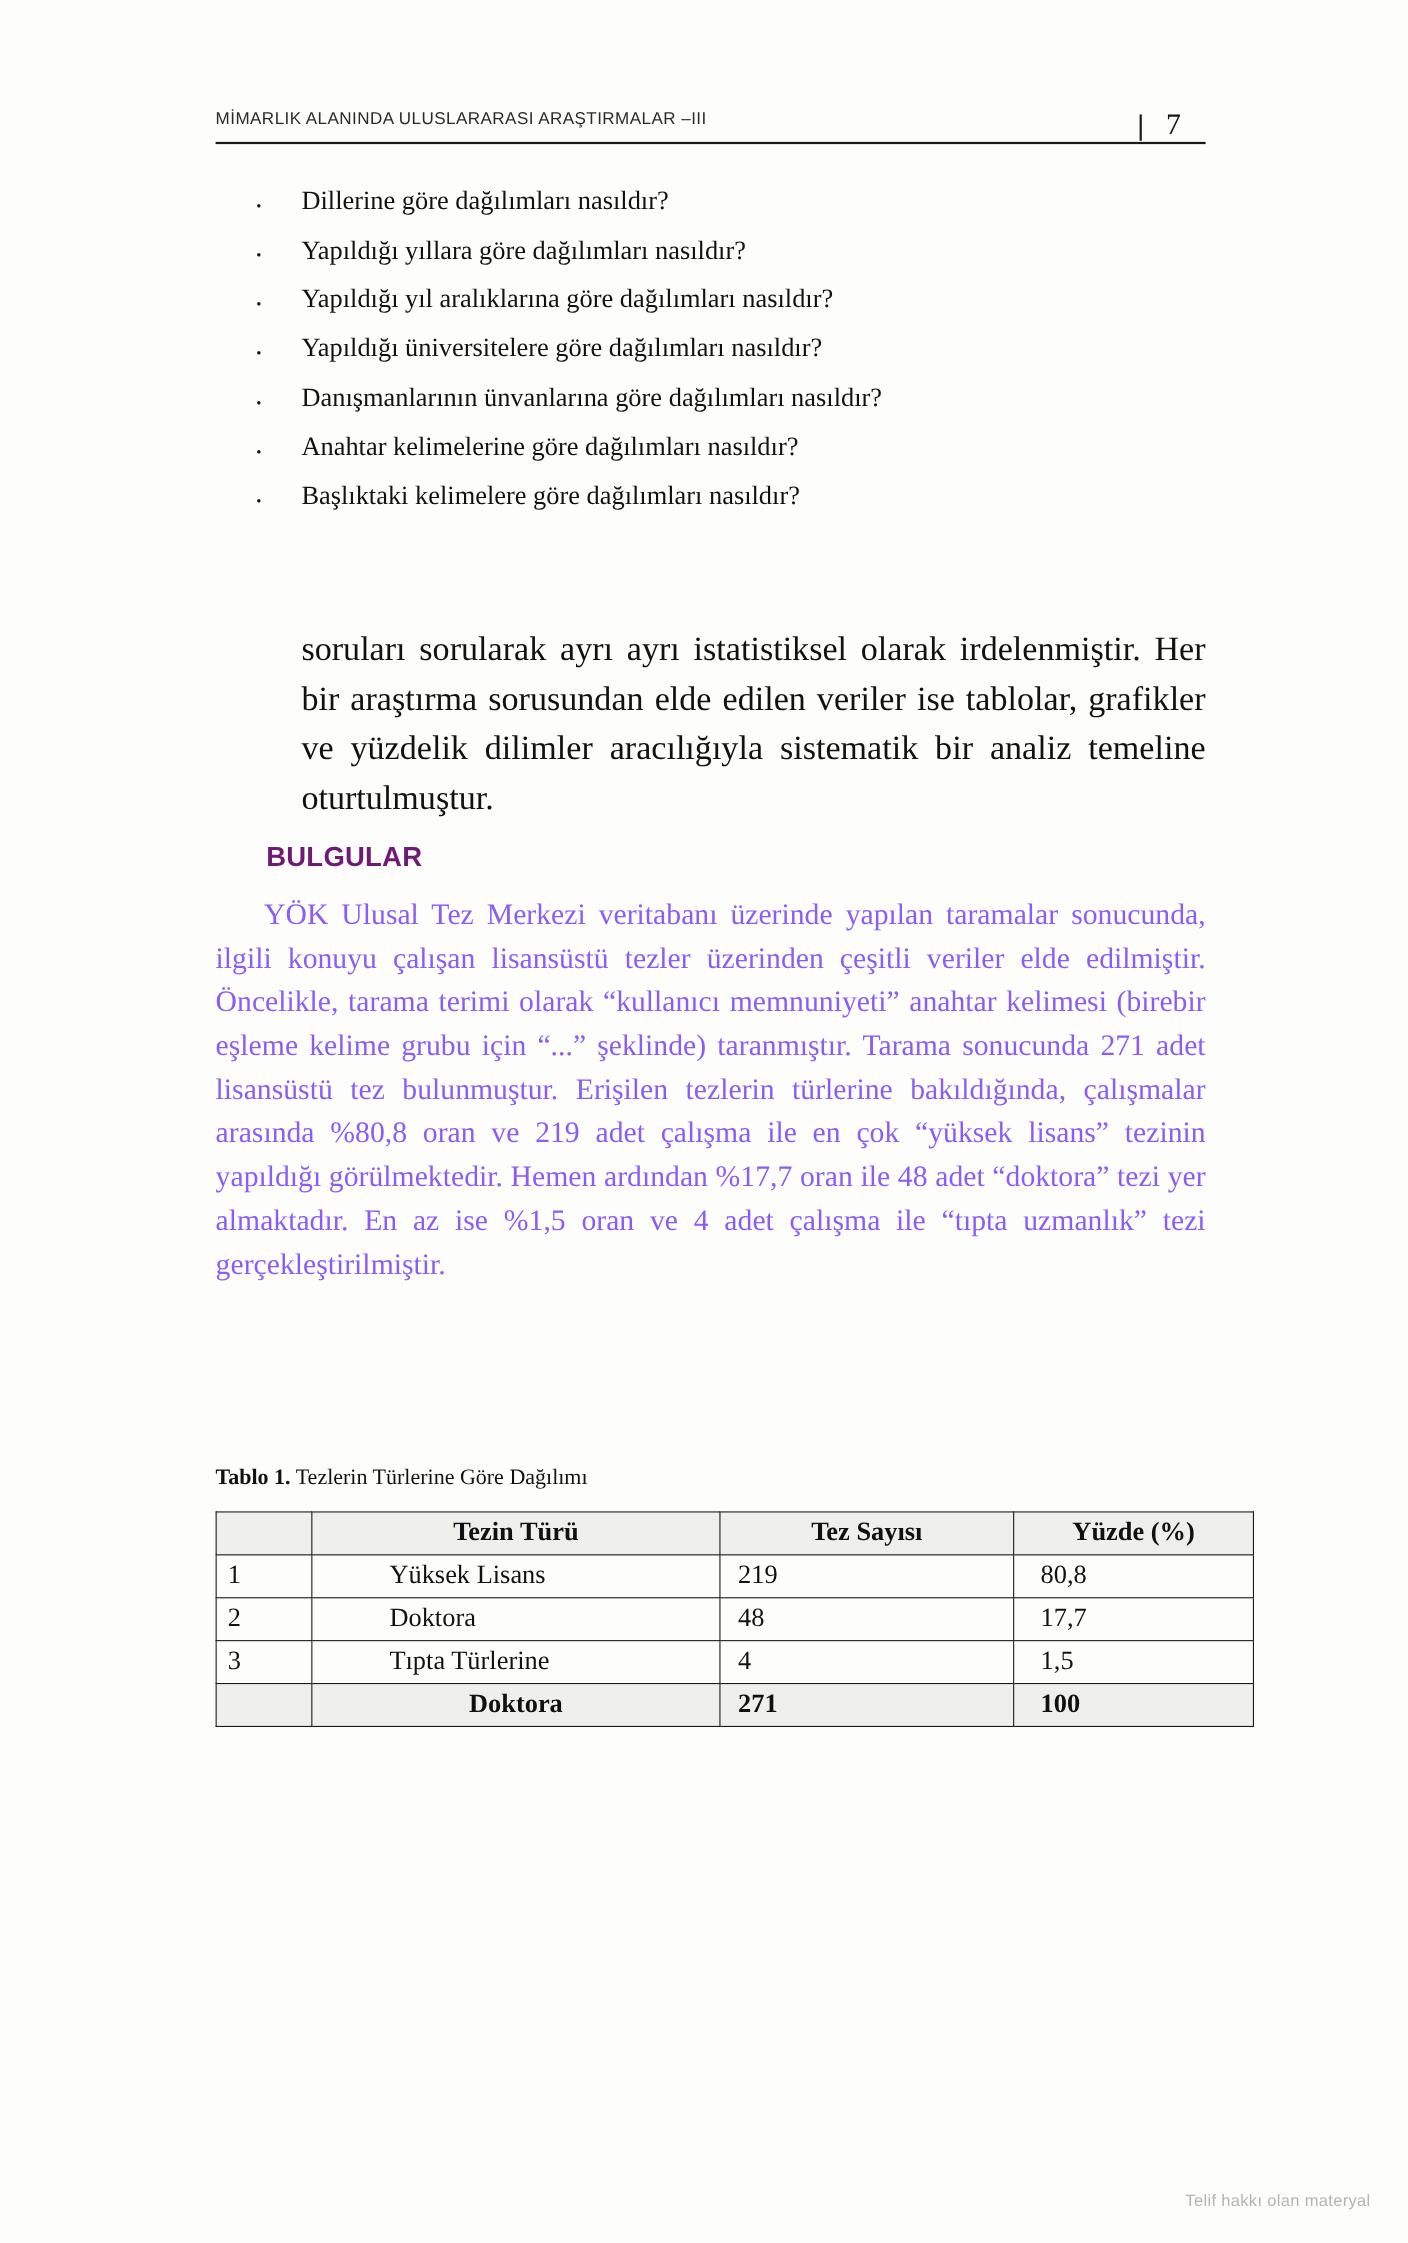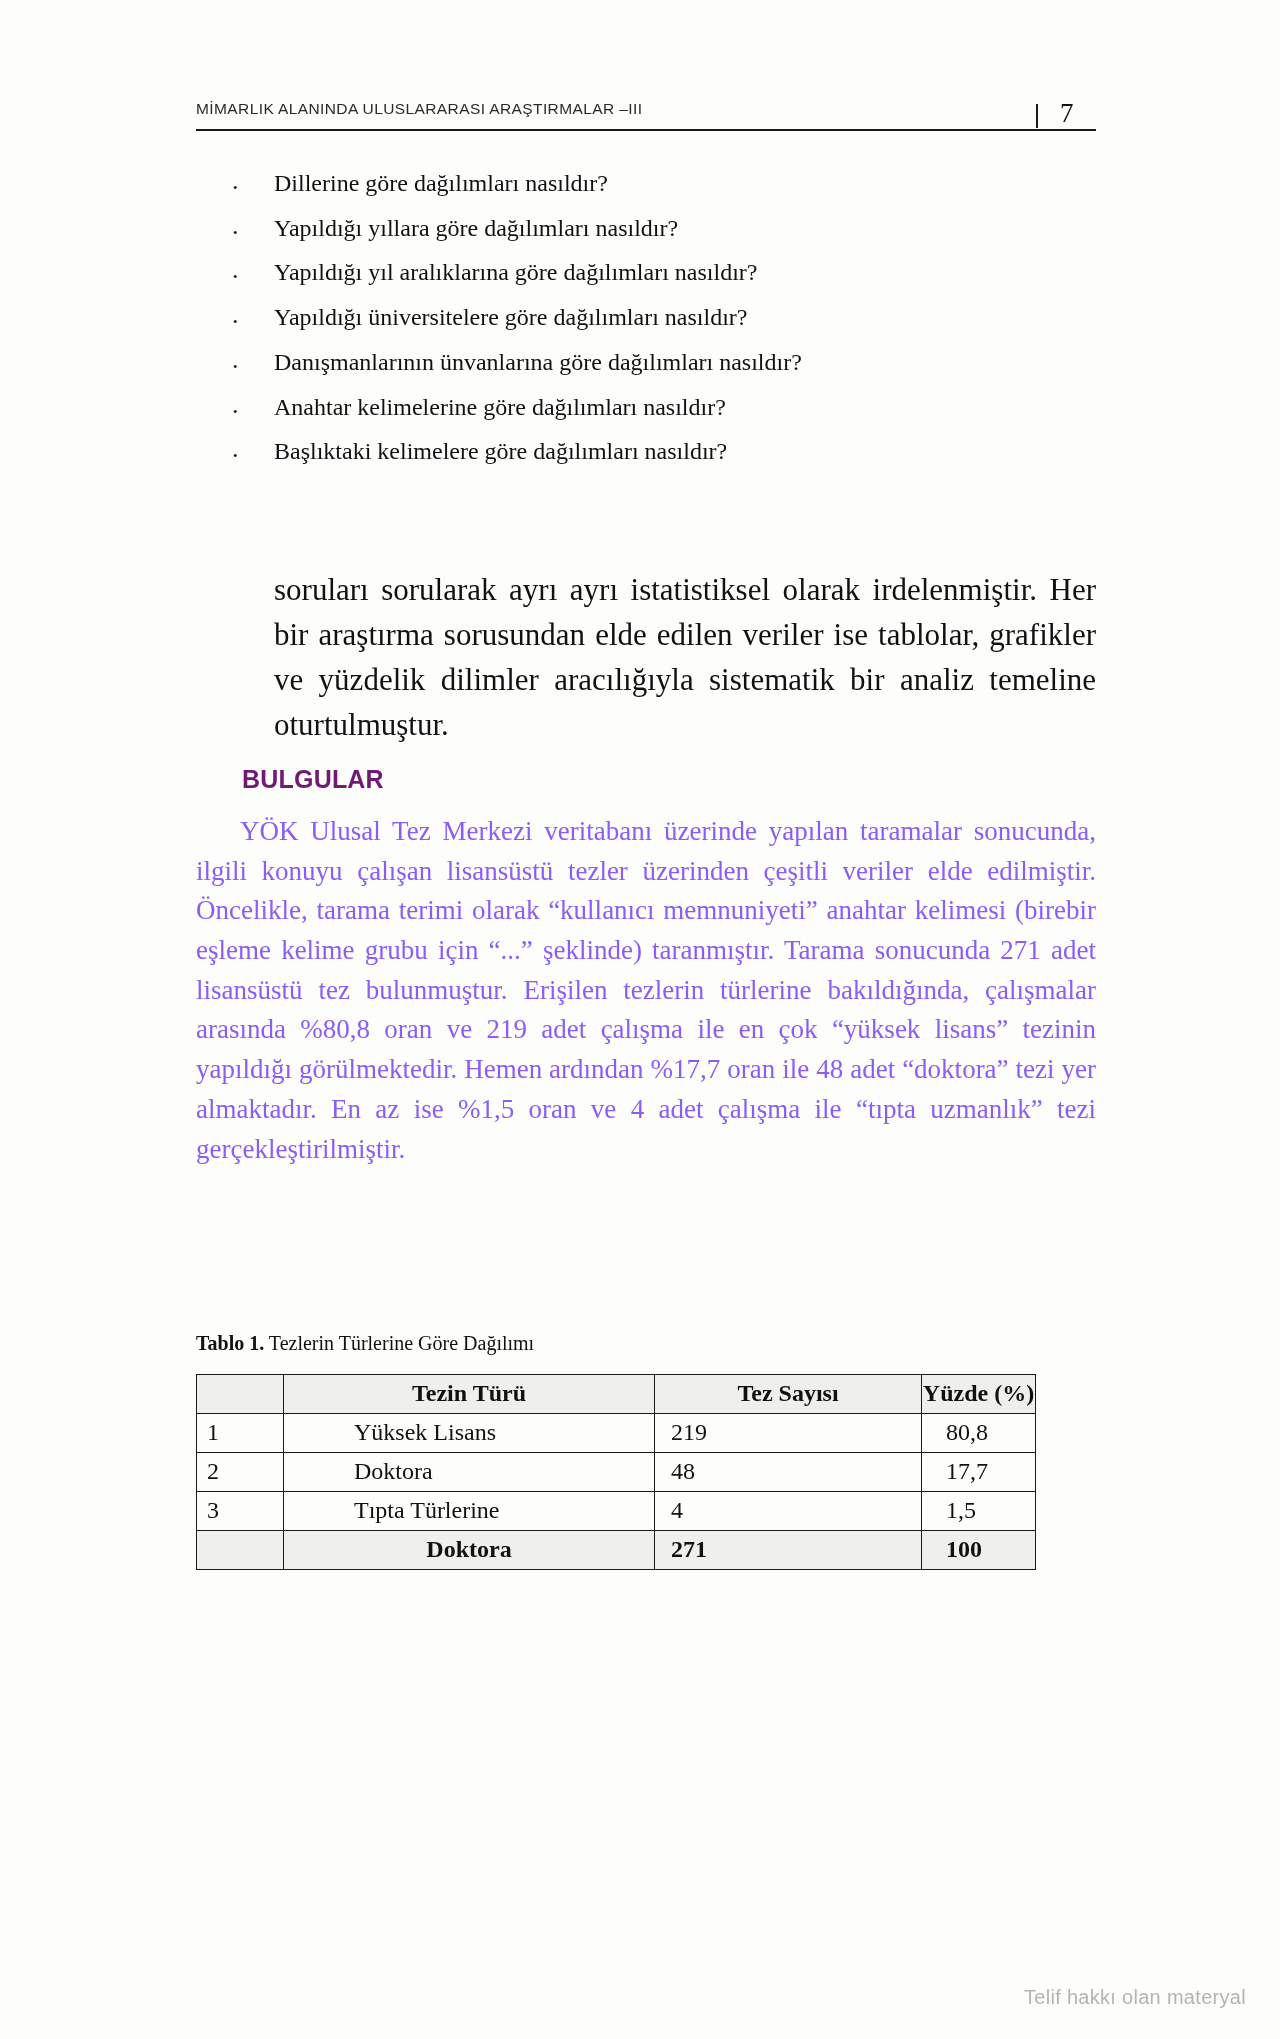--- a/index.html
+++ b/index.html
@@ -137,21 +137,21 @@
     color: #111111;
   }
   .table-caption b {
     font-weight: bold;
   }
   
   .data-table {
     position: absolute;
     left: 196px;
     top: 1374px;
-    width: 840px;
+    width: 944px;
     border-collapse: collapse;
     font-size: 24px;
     color: #111111;
   }
   .data-table td, .data-table th {
     border: 1.5px solid #1a1a1a;
     padding: 5px 0 6px 0;
     vertical-align: middle;
     font-weight: normal;
     text-align: left;
@@ -174,21 +174,21 @@
   .data-table thead .col-cnt  { padding-left: 0 !important; }
   .data-table thead .col-pct  { padding-left: 0 !important; }
   .data-table tbody .total .col-type { text-align: center; padding-left: 0 !important; }
   .data-table tbody .total .col-cnt  { padding-left: 16px !important; }
   
   .copyright {
     position: absolute;
     right: 34px;
     bottom: 30px;
     font-family: "Liberation Sans", sans-serif;
-    font-size: 20px;
+    font-size: 15px;
     color: #b4b4b4;
     letter-spacing: 0.3px;
   }
 </style>
 </head>
 <body>
 
 <div class="page">
 
   <div class="header">

